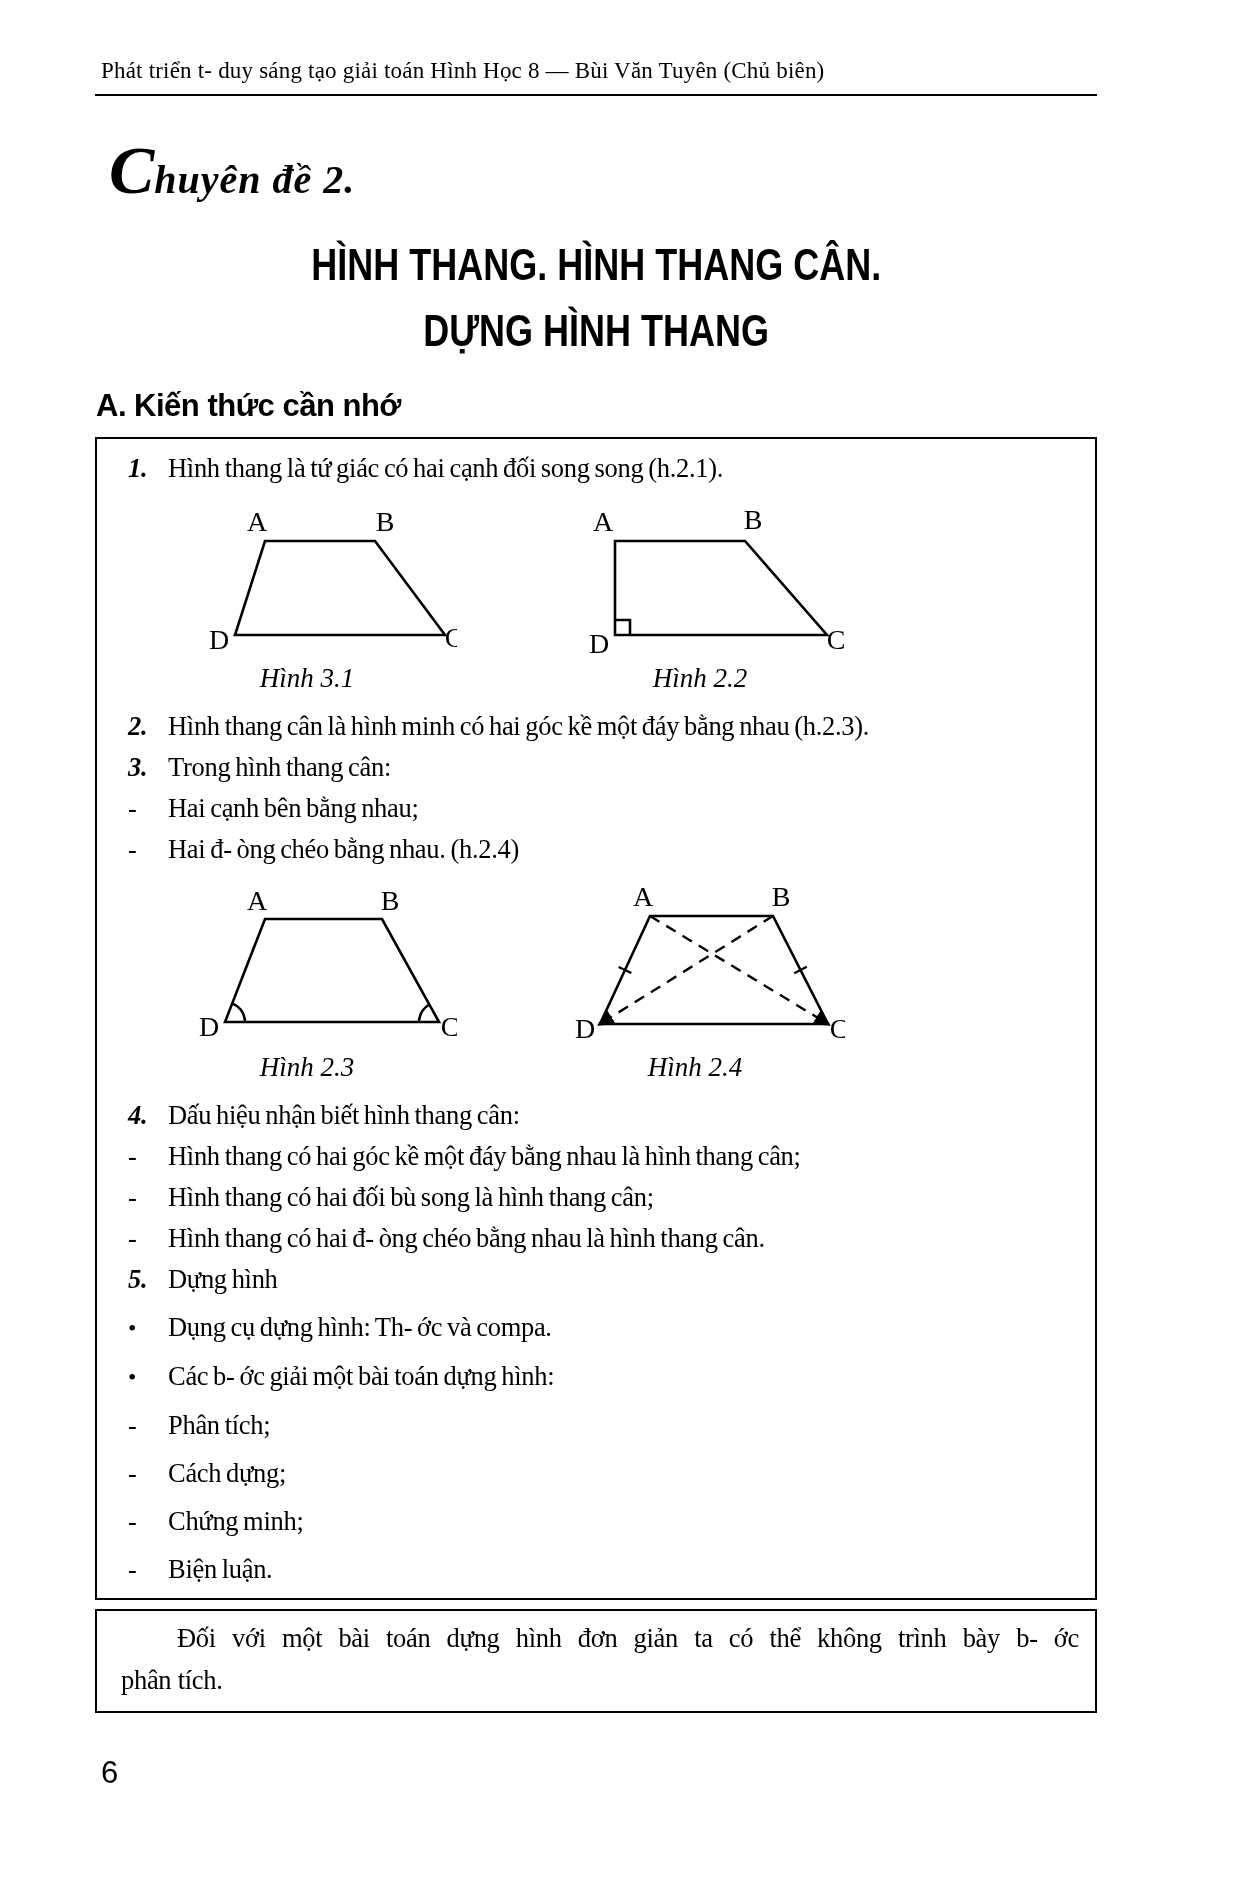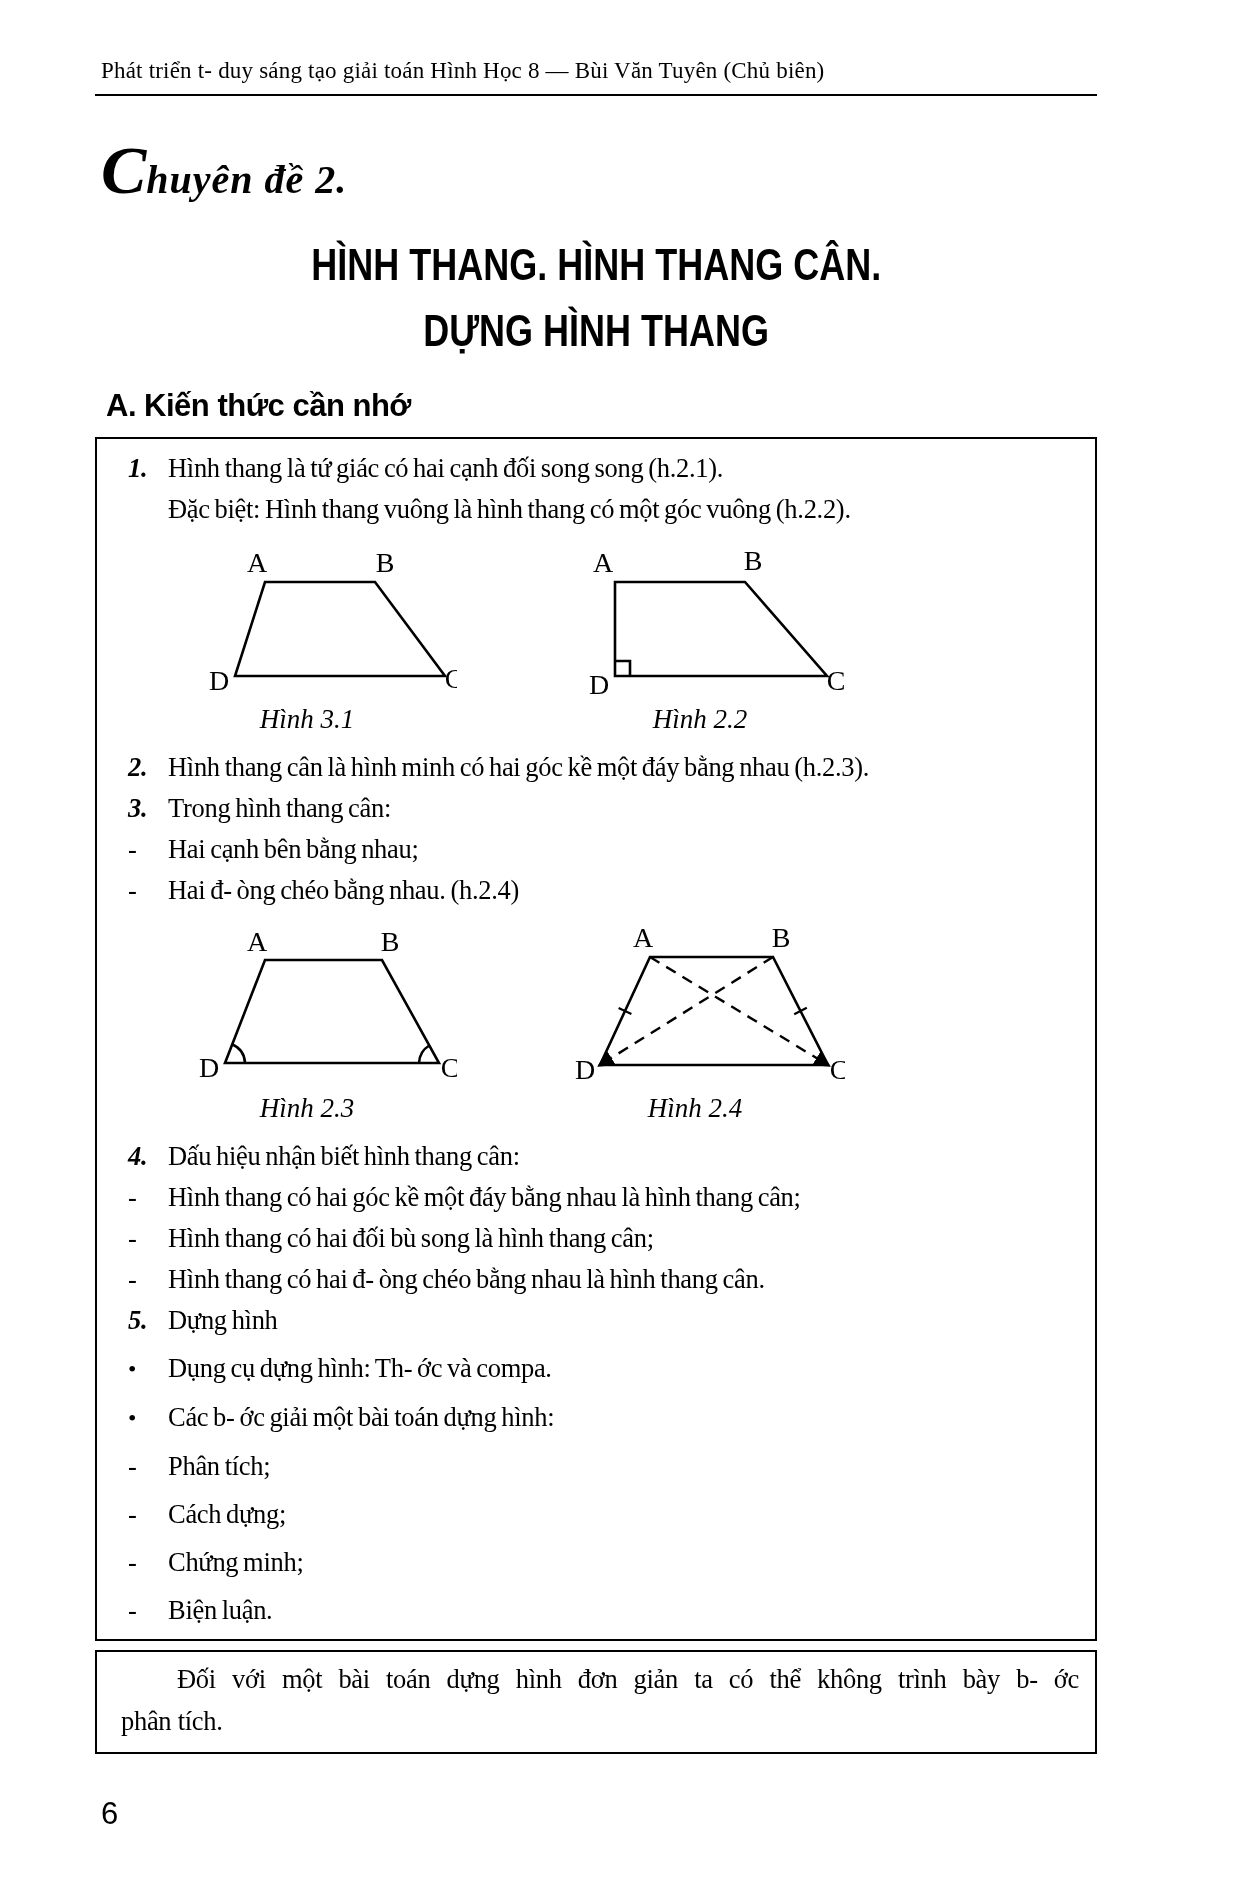--- a/index.html
+++ b/index.html
@@ -18,21 +18,21 @@
     margin-top:58px;
     padding:0 4px 10px 6px;
     border-bottom:2px solid #000;
     font-size:23px;
     letter-spacing:0.2px;
     white-space:nowrap;
   }
 
   
   .chapter {
-    margin:34px 0 0 6px;
+    margin:34px 0 0 14px;
     font-style:italic; font-weight:bold;
     height:92px;
   }
   .chapter .initial { font-size:68px; line-height:80px; }
   .chapter .rest    { font-size:40px; letter-spacing:1px; }
 
   
   .title-block { text-align:center; margin-top:10px; }
   .title-line {
     display:inline-block;
@@ -40,21 +40,21 @@
     font-weight:bold;
     font-size:45px;
     line-height:66px;
     letter-spacing:0px;
     transform:scaleX(0.80);
     white-space:nowrap;
   }
 
   
   .section-heading {
-    margin:24px 0 0 11px;
+    margin:24px 0 0 1px;
     font-family:"Liberation Sans", sans-serif;
     font-weight:bold;
     font-size:31px;
     letter-spacing:-0.5px;
   }
 
   
   .kbox {
     margin-top:13px;
     border:2.5px solid #000;
@@ -120,24 +120,20 @@
       <div><span class="title-line">DỰNG HÌNH THANG</span></div>
     </div>
 
     <div class="section-heading">A. Kiến thức cần nhớ</div>
 
     <div class="kbox">
 
       <div class="row">
         <span class="marker num">1.</span>
         <span class="rowtext">Hình thang là tứ giác có hai cạnh đối song song (h.2.1).</span>
-      </div>
-      <div class="row">
-        <span class="marker"></span>
-        <span class="rowtext">Đặc biệt: Hình thang vuông là hình thang có một góc vuông (h.2.2).</span>
       </div>
 
       <div class="figrow">
         <svg width="300" height="168" viewBox="0 0 300 168">
           <polygon class="shape" points="108,48 218,48 288,142 78,142"></polygon>
           <text x="100" y="38" text-anchor="middle">A</text>
           <text x="228" y="38" text-anchor="middle">B</text>
           <text x="62" y="156" text-anchor="middle">D</text>
           <text x="297" y="154" text-anchor="middle">C</text>
         </svg>

